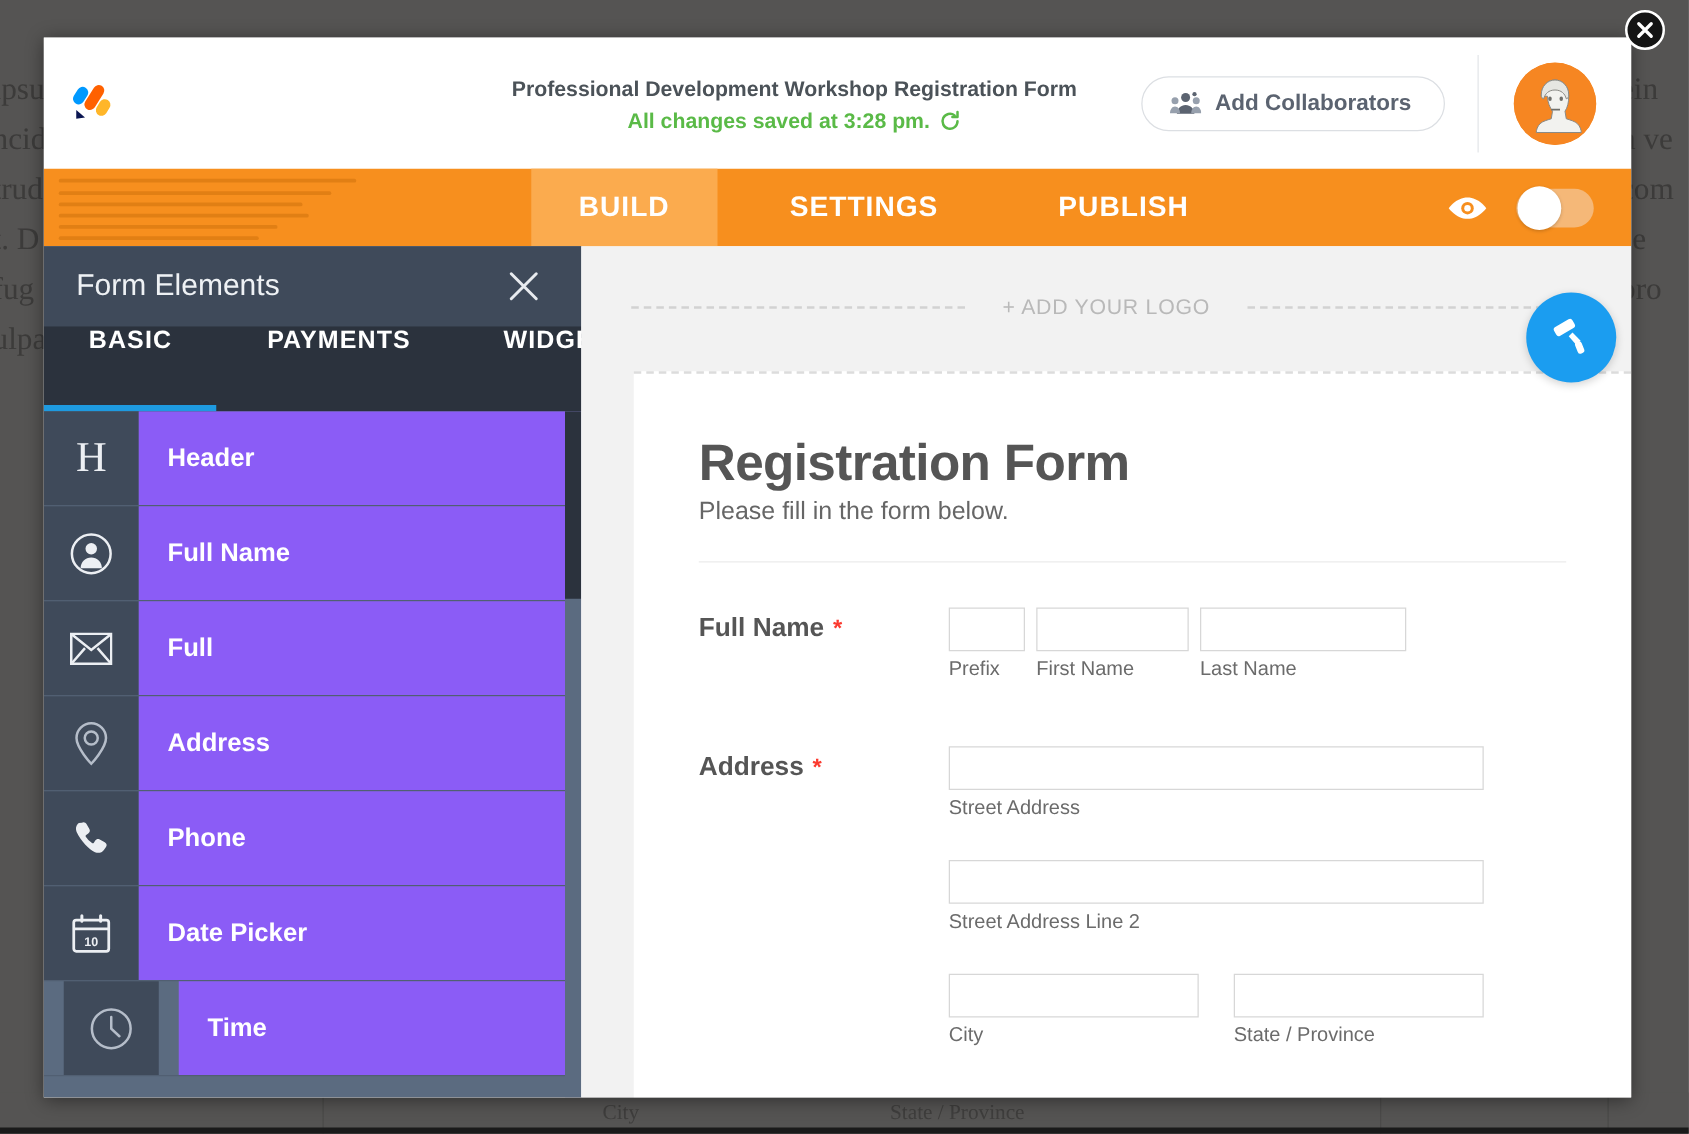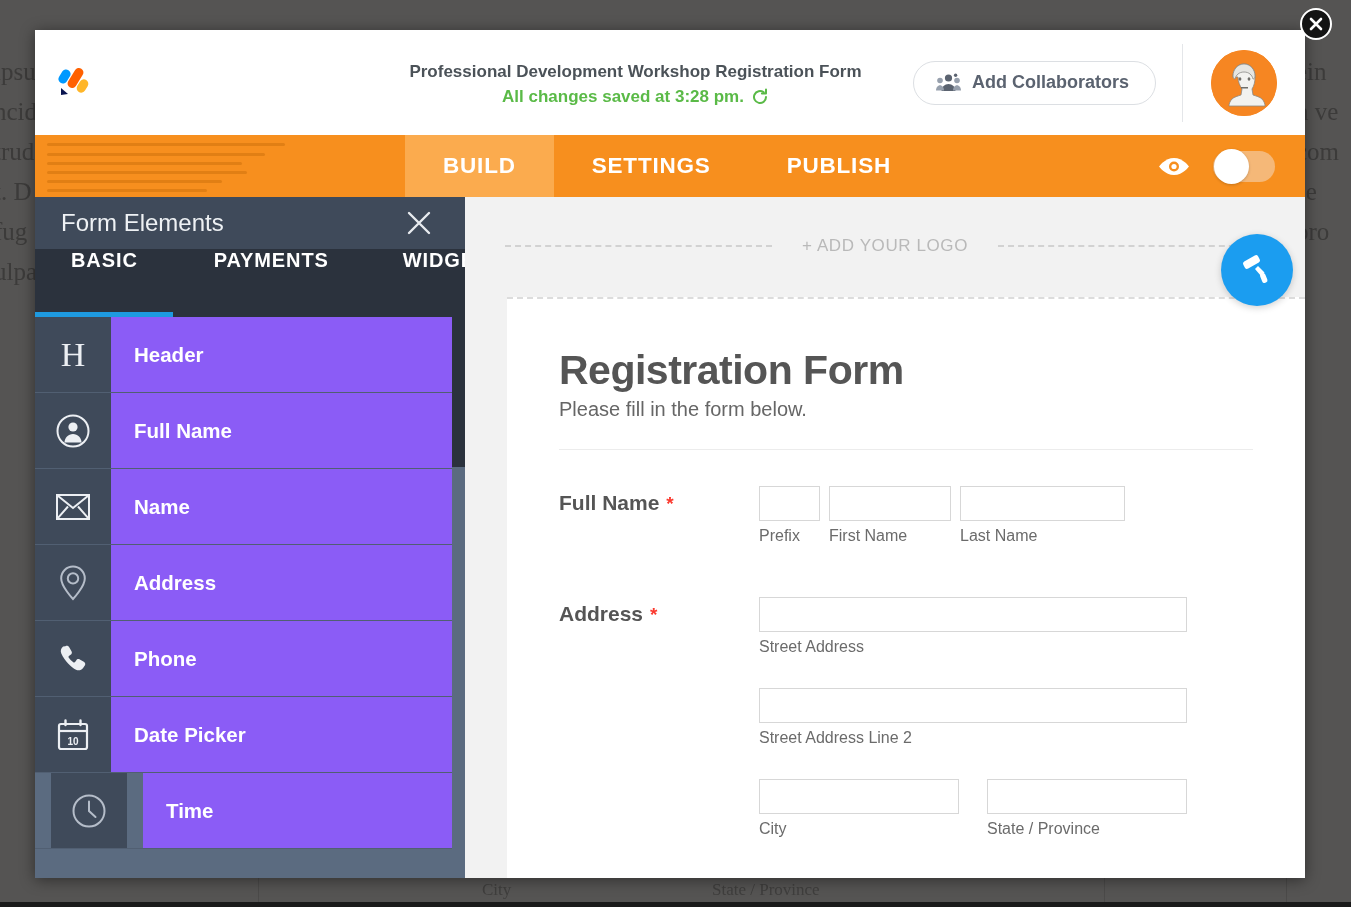--- a/index.html
+++ b/index.html
@@ -136,20 +136,21 @@
     position: absolute; left: 12px; height: 3px;
     background: rgba(180,92,0,.32); border-radius: 2px;
     display: block;
   }
   .nav-tab {
     display: flex; align-items: center; justify-content: center;
     padding: 0 38px;
     color: #ffffff; font-size: 22.5px; font-weight: bold;
     letter-spacing: .8px;
     cursor: pointer;
+    margin-left: 20px;
   }
   .nav-tab.active { background: #fbab4e; }
   #nav-right {
     margin-left: auto;
     display: flex; align-items: center; gap: 22px;
     padding-right: 30px;
   }
   #eye-icon { cursor: pointer; display: flex; }
   #nav-toggle {
     width: 62px; height: 31px; border-radius: 16px;
@@ -169,21 +170,21 @@
 
   
   #elements-panel {
     width: 430px;
     background: #5b6b80;
     display: flex; flex-direction: column;
     position: relative;
     flex: 0 0 auto;
   }
   #panel-head {
-    height: 52px; background: #3f4a5a;
+    height: 64px; background: #3f4a5a;
     display: flex; align-items: center; justify-content: space-between;
     padding: 0 32px 0 26px;
   }
   #panel-title { color: #eef1f4; font-size: 24px; }
   #panel-close { cursor: pointer; display: flex; }
   #panel-tabs {
     height: 68px; background: #2b323d;
     display: flex; align-items: center;
     position: relative;
   }
@@ -480,21 +481,21 @@
         </div>
 
         <div class="el-item">
           <div class="el-icon">
             <svg width="34" height="26" viewBox="0 0 34 26">
               <rect x="1" y="1" width="32" height="24" fill="none" stroke="#eceff3" stroke-width="2"></rect>
               <path d="M1.8 1.8 L17 14 L32.2 1.8" fill="none" stroke="#eceff3" stroke-width="2"></path>
               <path d="M1.8 24.2 L12 12.5 M32.2 24.2 L22 12.5" fill="none" stroke="#eceff3" stroke-width="2"></path>
             </svg>
           </div>
-          <div class="el-label">Name</div>
+          <div class="el-label">Full</div>
         </div>
 
         <div class="el-item">
           <div class="el-icon">
             <svg width="28" height="36" viewBox="0 0 28 36">
               <path d="M14 1.6c-6.5 0-11.8 5.3-11.8 11.8C2.2 21.5 14 34 14 34s11.8-12.5 11.8-20.6C25.8 6.9 20.5 1.6 14 1.6z" fill="none" stroke="#b5bdc9" stroke-width="2"></path>
               <circle cx="14" cy="13.4" r="5.2" fill="none" stroke="#b5bdc9" stroke-width="2"></circle>
             </svg>
           </div>
           <div class="el-label">Address</div>

